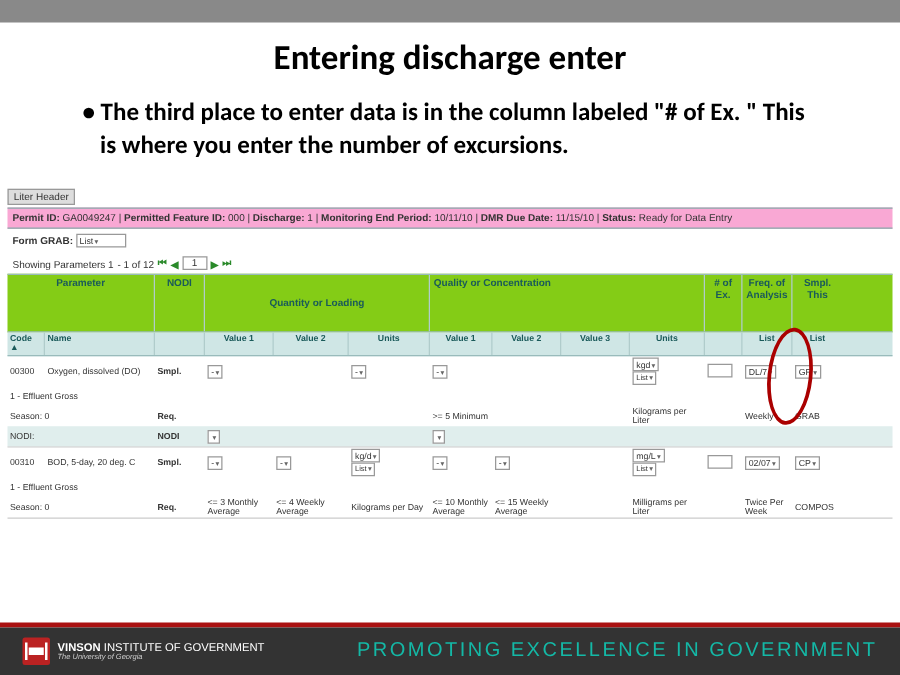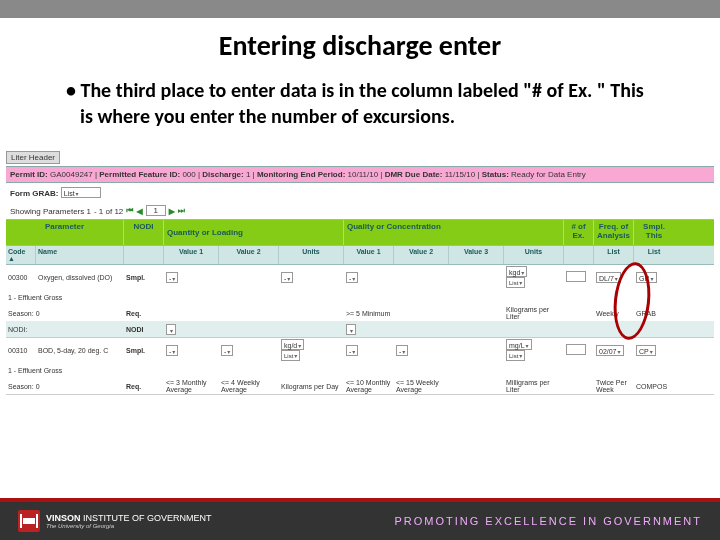--- a/index.html
+++ b/index.html
@@ -12,21 +12,21 @@
 .expand{display:inline-block;background:#ddd;border:1px solid #999;padding:1px 4px;font-size:8px;margin:2px 0}
 .permit-bar{background:#f9a8d4;padding:3px 4px;font-size:8px;border-top:1px solid #8aa;border-bottom:1px solid #8aa;white-space:nowrap;overflow:hidden}
 .permit-bar b{font-weight:bold}
 .form-row{padding:4px;font-size:8px}
 .showing{padding:3px 4px;font-size:8px;color:#333;display:flex;align-items:flex-end;gap:3px}
 .arrow{color:#2a8a2a;font-weight:bold}
 .hdr-row{display:flex;background:#84cc16;font-size:8px;font-weight:bold;color:#1a5a5a;border-top:1px solid #9bb;border-bottom:1px solid #9bb}
 .hdr-row2{display:flex;background:#cfe6e5;font-size:7px;font-weight:bold;color:#1a5a5a;border-bottom:1px solid #9bb}
 .col-param{width:118px;padding:2px 3px;text-align:center;border-right:1px solid #b0cccb}
 .col-nodi{width:40px;padding:2px 3px;text-align:center;border-right:1px solid #b0cccb}
-.col-ql{width:180px;padding:8px 3px;border-right:1px solid #b0cccb}
+.col-ql{width:180px;padding:18px 3px;text-align:center;border-right:1px solid #b0cccb}
 .col-qc{width:220px;padding:2px 3px;border-right:1px solid #b0cccb}
 .col-ex{width:30px;padding:2px 2px;text-align:center;border-right:1px solid #b0cccb}
 .col-freq{width:40px;padding:2px 2px;text-align:center;border-right:1px solid #b0cccb}
 .col-smpl{width:40px;padding:2px 2px;text-align:center}
 .sub-code{width:30px;padding:2px;border-right:1px solid #b0cccb}
 .sub-name{width:88px;padding:2px;border-right:1px solid #b0cccb}
 .sub-v1{width:55px;padding:2px;text-align:center;border-right:1px solid #b0cccb}
 .sub-v2{width:60px;padding:2px;text-align:center;border-right:1px solid #b0cccb}
 .sub-un{width:65px;padding:2px;text-align:center;border-right:1px solid #b0cccb}
 .sub-qv1{width:50px;padding:2px;text-align:center;border-right:1px solid #b0cccb}
@@ -43,21 +43,21 @@
 .inp{display:inline-block;border:1px solid #999;background:#fff;width:20px;height:11px}
 .red-bar{position:absolute;bottom:38px;left:0;right:0;height:4px;background:#a11}
 .footer{position:absolute;bottom:0;left:0;right:0;height:38px;background:#333;display:flex;align-items:center;padding:4px 18px;color:#fff}
 .logo{display:flex;align-items:center;gap:6px}
 .logo-mark{width:22px;height:22px;background:#b22;border-radius:2px;position:relative}
 .logo-mark::before{content:"";position:absolute;top:4px;left:2px;right:2px;bottom:4px;border:2px solid #fff;border-top:none;border-bottom:none}
 .logo-mark::after{content:"";position:absolute;top:8px;left:5px;right:5px;height:6px;background:#fff}
 .logo-text{font-size:9px;line-height:1}
 .logo-text .v{font-weight:bold}
 .logo-text .sub{font-size:6px;font-style:italic;color:#ccc}
-.tagline{margin-left:auto;font-size:11px;letter-spacing:2px;color:#f0abfc}
+.tagline{margin-left:auto;font-size:16px;letter-spacing:2px;color:#14b8a6}
 .oval{position:absolute;width:36px;height:78px;border:3px solid #a00;border-radius:50%;top:262px;left:614px;transform:rotate(6deg);pointer-events:none}
 </style>
 </head>
 <body>
 
 <div class="topbar"></div>
 <h1 class="title">Entering discharge enter</h1>
 <p class="bullet">The third place to enter data is in the column labeled "# of Ex. "  This is where you enter the number of excursions.</p>
 
 <div class="shot">

